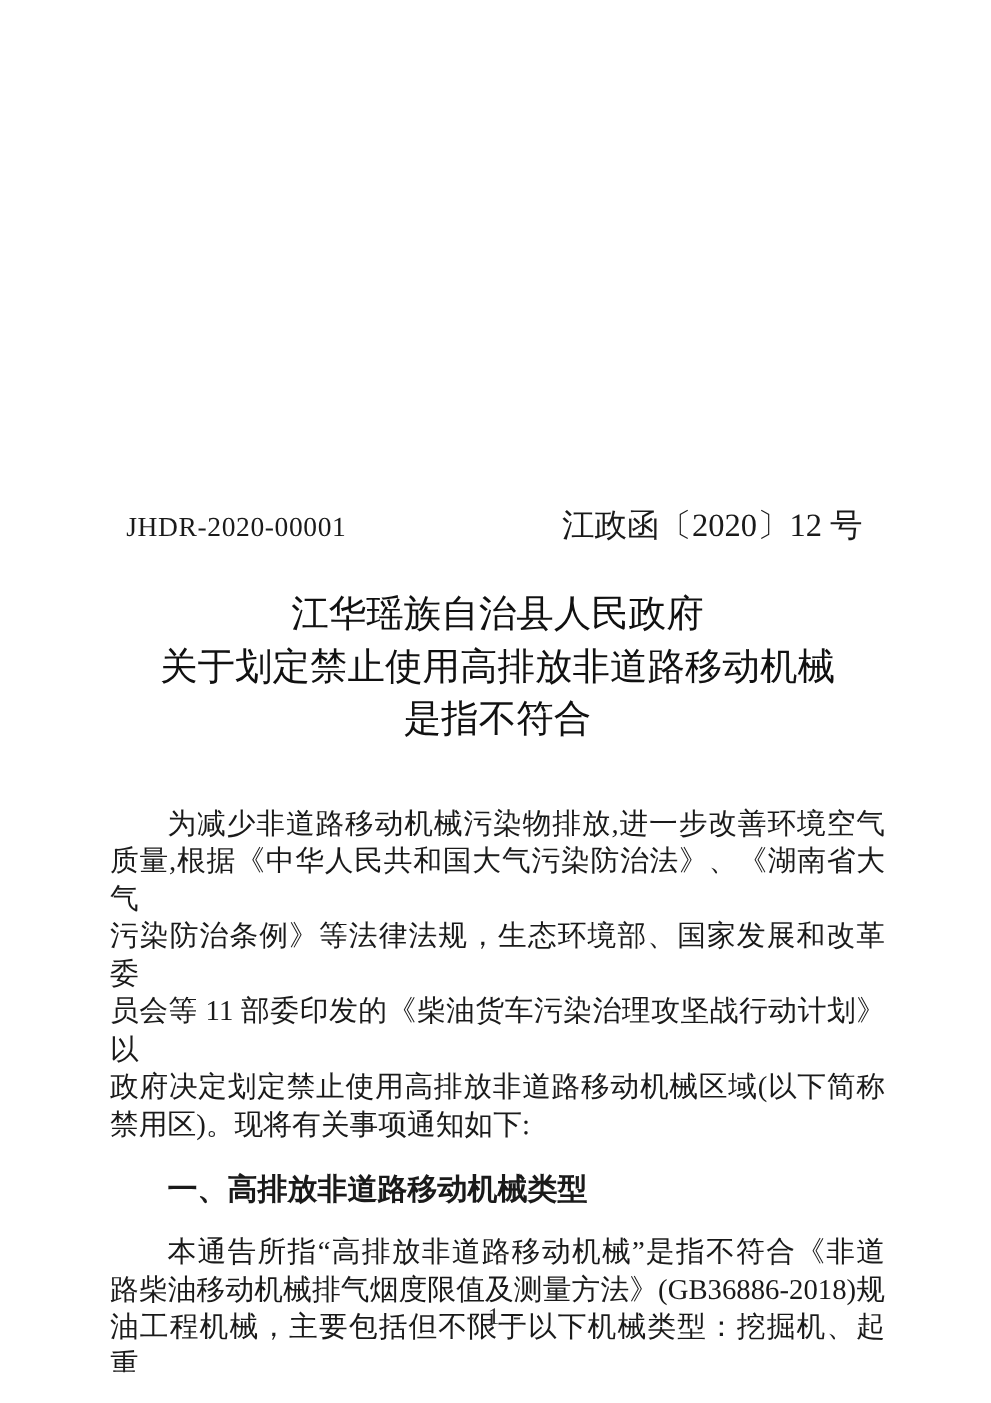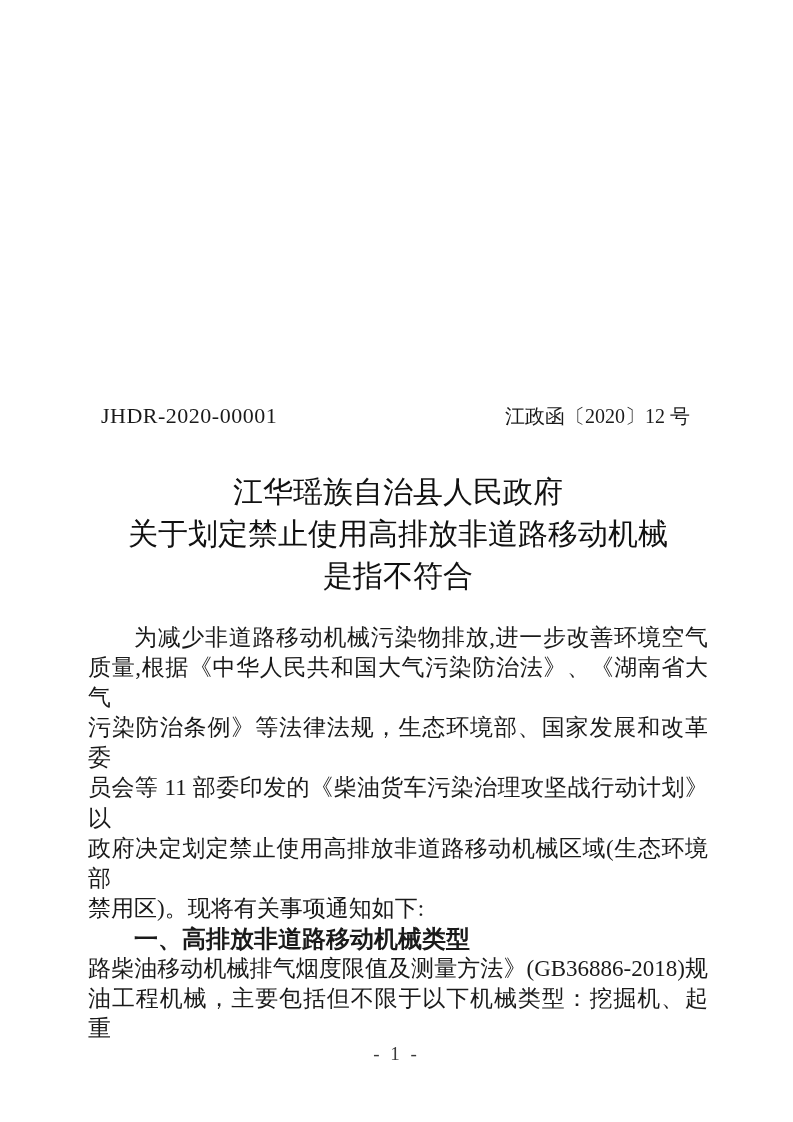--- a/index.html
+++ b/index.html
@@ -26,21 +26,21 @@
     display: flex;
     justify-content: space-between;
     align-items: baseline;
   }
   .doc-id {
     font-size: 22px;
     letter-spacing: 0.5px;
     font-family: "Liberation Serif", "DejaVu Serif", serif;
   }
   .doc-number {
-    font-size: 20px;
+    font-size: 26px;
     font-family: "Liberation Serif", "DejaVu Serif", serif;
   }
   .title-block {
     position: absolute;
     top: 471px;
     left: 88px;
     width: 620px;
     text-align: center;
     font-weight: 400;
     font-size: 30px;
@@ -60,20 +60,21 @@
   .line {
     width: 620px;
     white-space: normal;
   }
   .line.fill {
     text-align: justify;
     text-align-last: justify;
   }
   .line.indent {
     text-indent: 46px;
+    margin-top: 21px;
   }
   .line.heading {
     font-weight: 700;
     font-family: "DejaVu Sans", "Liberation Sans", sans-serif;
     font-size: 24px;
   }
   .page-number {
     position: absolute;
     top: 1043px;
     left: 0;
@@ -99,23 +100,24 @@
     <div class="title-line">江华瑶族自治县人民政府</div>
     <div class="title-line">关于划定禁止使用高排放非道路移动机械</div>
     <div class="title-line">是指不符合</div>
   </div>
 
   <div class="body-block">
     <div class="line indent fill">为减少非道路移动机械污染物排放,进一步改善环境空气</div>
     <div class="line fill">质量,根据《中华人民共和国大气污染防治法》、《湖南省大气</div>
     <div class="line fill">污染防治条例》等法律法规，生态环境部、国家发展和改革委</div>
     <div class="line fill">员会等 11 部委印发的《柴油货车污染治理攻坚战行动计划》以</div>
-    <div class="line fill">政府决定划定禁止使用高排放非道路移动机械区域(生态环境部</div>
+    <div class="line fill">政府决定划定禁止使用高排放非道路移动机械区域(以下简称</div>
     <div class="line">禁用区)。现将有关事项通知如下:</div>
     <div class="line heading indent">一、高排放非道路移动机械类型</div>
+    <div class="line indent fill">本通告所指“高排放非道路移动机械”是指不符合《非道</div>
     <div class="line fill">路柴油移动机械排气烟度限值及测量方法》(GB36886-2018)规</div>
     <div class="line fill">油工程机械，主要包括但不限于以下机械类型：挖掘机、起重</div>
 
   </div>
 
   <div class="page-number">- 1 -</div>
 
 </div>
 
 </body></html>

